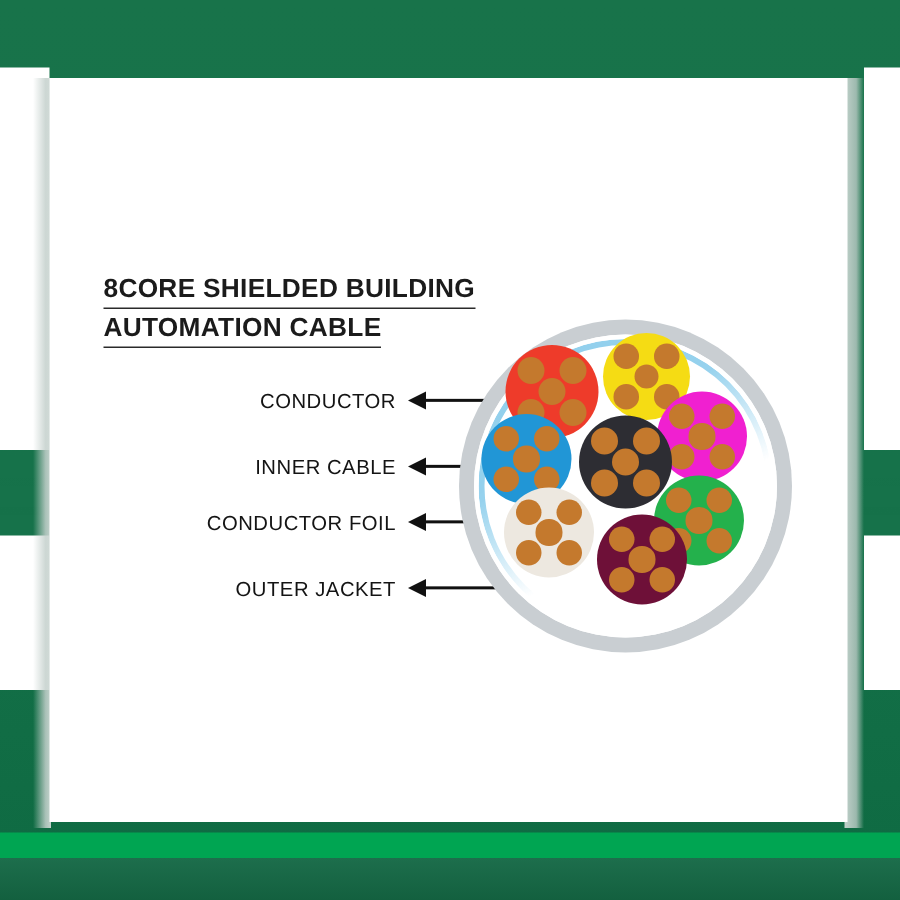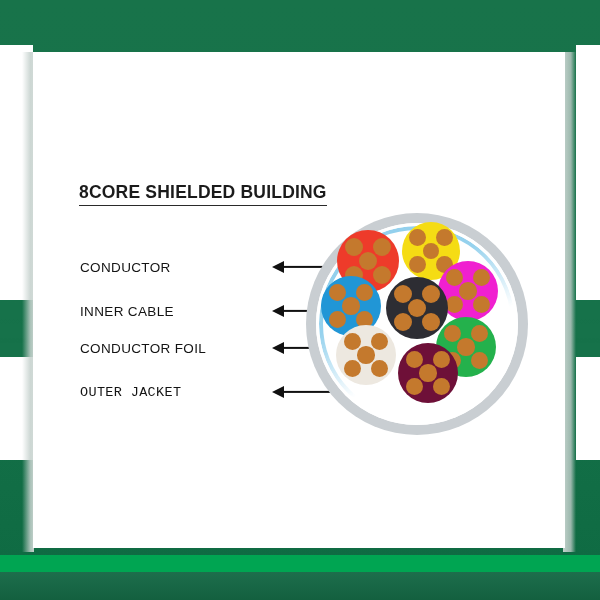--- a/index.html
+++ b/index.html
@@ -76,41 +76,42 @@
     left: 33px;
     top: 52px;
     width: 532px;
     height: 496px;
     background: #ffffff;
   }
 
   
   .title {
     position: absolute;
-    left: 79px;
+    left: 69px;
     top: 180px;
     width: 330px;
     font-size: 17.5px;
     font-weight: 600;
     letter-spacing: 0.2px;
     color: #1b1b1b;
     line-height: 24px;
   }
   .title .tl {
     display: inline-block;
     border-bottom: 1.5px solid #2a2a2a;
     padding-bottom: 1px;
   }
 
   
   .callout {
     position: absolute;
     height: 18px;
     display: flex;
     align-items: center;
+    justify-content: flex-end;
   }
   .callout .lbl {
     font-size: 13.5px;
     font-weight: 500;
     letter-spacing: 0.35px;
     color: #141414;
     white-space: nowrap;
   }
 
   .leader { position: absolute; }
@@ -207,20 +208,21 @@
       <div class="stripe-gap" style="background: rgb(22, 114, 74); top: 343px; height: 14px; left: 576px; width: 24px;"></div>
     </div>
 
   <div class="shadow-left"></div>
   <div class="shadow-right"></div>
 
   <div class="card"></div>
 
   <div class="title">
     <div><span class="tl">8CORE SHIELDED BUILDING</span></div>
+    <div><span class="tl">AUTOMATION CABLE</span></div>
   </div>
 
   <div id="callout-layer">
       <div class="callout" style="left: 80px; top: 258px; width: 184px;">
         <span class="lbl">CONDUCTOR</span>
       </div>
       <div class="leader" style="left: 272px; top: 258px; width: 88px; height: 18px;">
         <div class="shaft" style="left: 10px; width: 78px;"></div>
         <div class="head"></div>
       </div>
@@ -231,21 +233,21 @@
         <div class="shaft" style="left: 10px; width: 51px;"></div>
         <div class="head"></div>
       </div>
       <div class="callout" style="left: 80px; top: 339px; width: 184px;">
         <span class="lbl">CONDUCTOR FOIL</span>
       </div>
       <div class="leader" style="left: 272px; top: 339px; width: 53px; height: 18px;">
         <div class="shaft" style="left: 10px; width: 43px;"></div>
         <div class="head"></div>
       </div>
-      <div class="callout" style="left: 80px; top: 383px; width: 184px; font-family: Liberation Mono, monospace;">
+      <div class="callout" style="left: 80px; top: 383px; width: 184px;">
         <span class="lbl">OUTER JACKET</span>
       </div>
       <div class="leader" style="left: 272px; top: 383px; width: 90px; height: 18px;">
         <div class="shaft" style="left: 10px; width: 80px;"></div>
         <div class="head"></div>
       </div>
     </div>
 
   <div class="cable">
     <div class="ring outer-jacket"></div>

